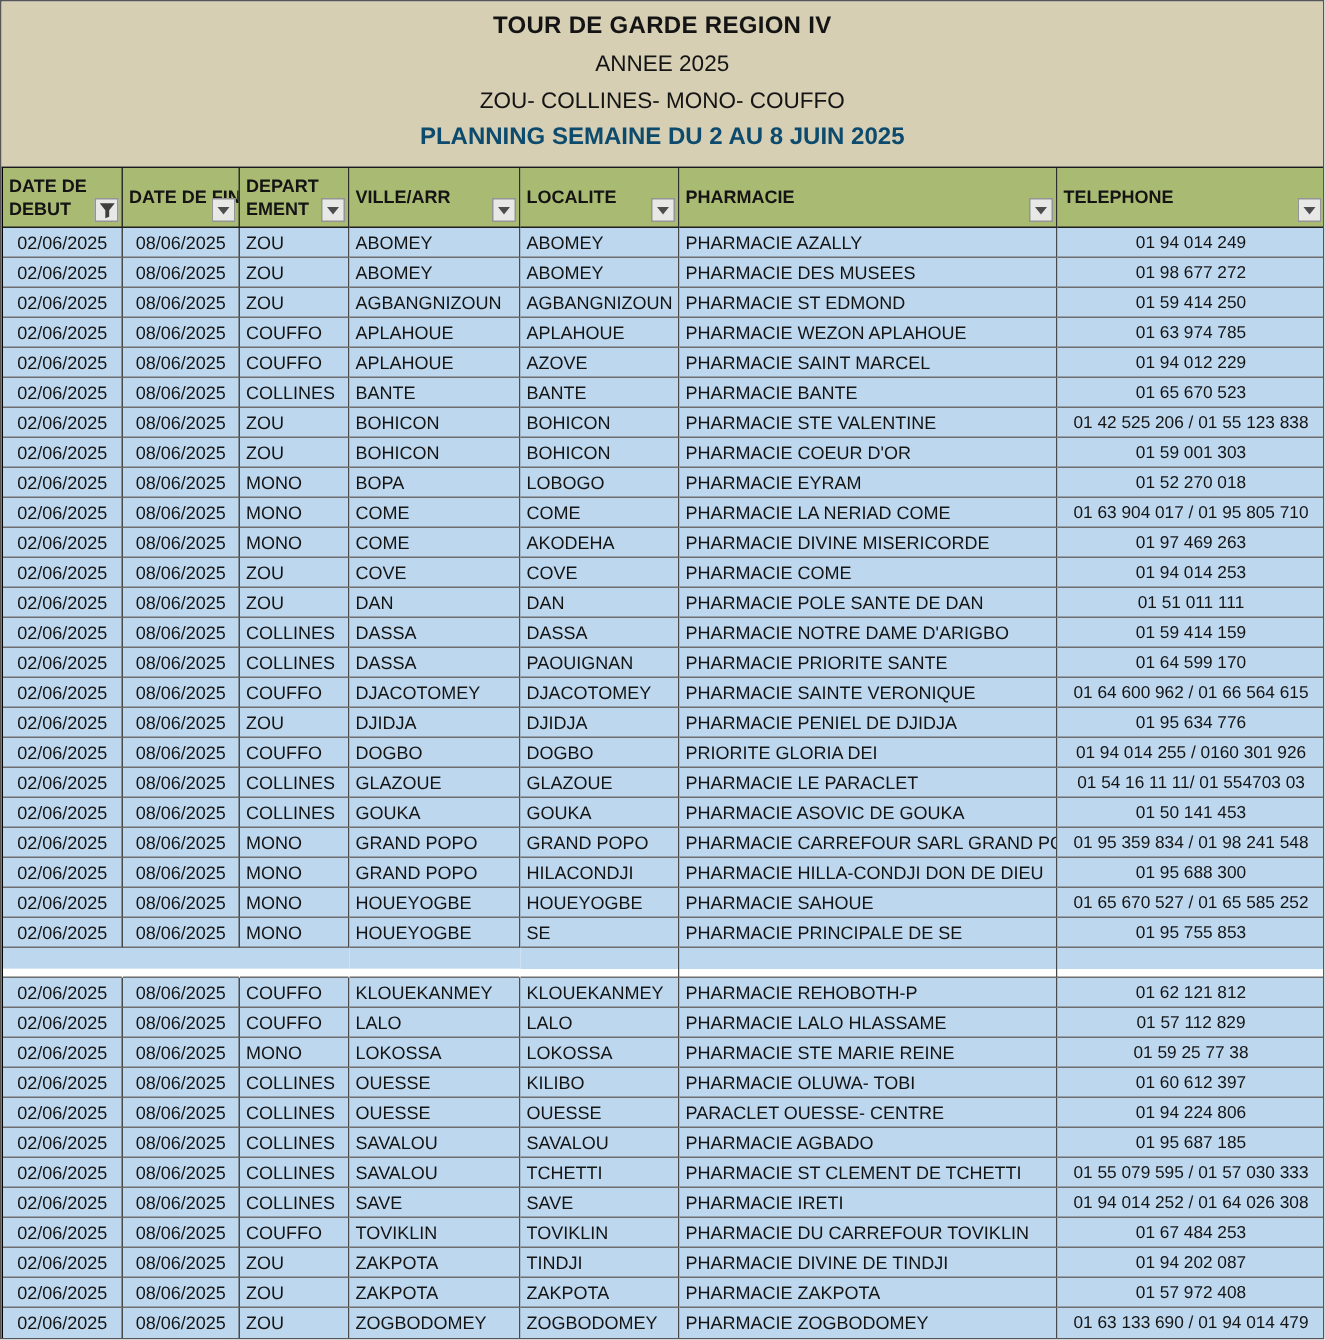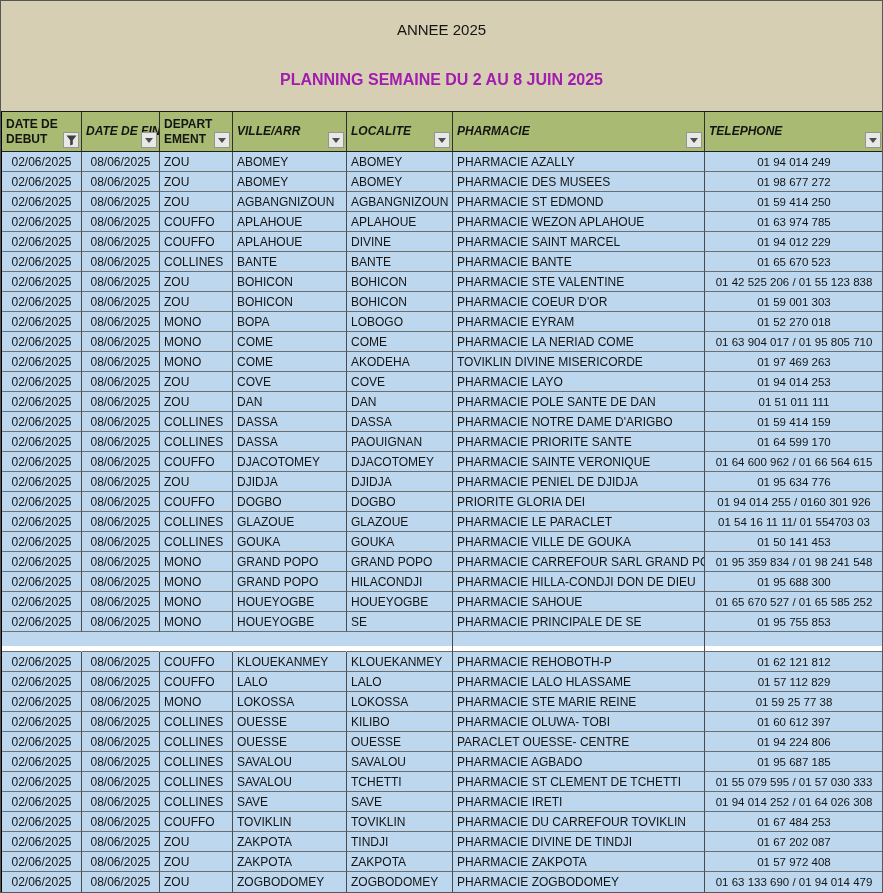--- a/index.html
+++ b/index.html
@@ -11,39 +11,39 @@
   
   .title-band{
     height:110px;box-sizing:border-box;background:#d6cfb4;
     display:flex;flex-direction:column;justify-content:space-around;
     align-items:center;text-align:center;padding:4px 0 6px 0;
   }
   .t-line{white-space:nowrap;color:#141414;}
   .t1{font-size:16px;font-weight:bold;letter-spacing:.2px;}
   .t2{font-size:15px;font-weight:500;text-align:right;}
   .t3{font-size:15px;font-weight:500;}
-  .t4{font-size:16px;font-weight:bold;color:#a21caf;}
+  .t4{font-size:16px;font-weight:bold;color:#0c4a6e;}
   
   table{
     border-collapse:separate;border-spacing:0;table-layout:fixed;
     width:881px;
     border-left:1px solid #000;border-right:1px solid #000;
     border-top:1px solid #1a1a1a;border-bottom:2px solid #000;
   }
   col.c0{width:80px}col.c1{width:78px}col.c2{width:73px}
   col.c3{width:114px}col.c4{width:106px}col.c5{width:252px}col.c6{width:178px}
   th{
     background:#a9bb72;height:40px;box-sizing:border-box;
     font-size:12px;font-weight:bold;color:#141414;text-align:left;
     vertical-align:middle;position:relative;padding:2px 18px 2px 4px;
     border-right:1px solid #2f2f2f;border-bottom:1px solid #1f1f1f;
     overflow:hidden;line-height:1.25;
   }
   th:last-child{border-right:none;}
-  th.nowrap .hlabel{white-space:nowrap;font-style:italic;}
+  th.nowrap .hlabel{white-space:nowrap;}
   th .hlabel{display:block;overflow-wrap:break-word;word-break:break-word;}
   .filter-btn{
     position:absolute;right:2px;bottom:3px;width:16px;height:16px;
     background:#e8e8e6;border:1px solid #949494;box-sizing:border-box;
     display:flex;align-items:center;justify-content:center;cursor:pointer;
   }
   .arrow-glyph{
     width:0;height:0;border-left:4px solid transparent;border-right:4px solid transparent;
     border-top:5px solid #4d4d4d;display:block;
   }
@@ -65,21 +65,23 @@
   }
   tr.empty-row td:nth-child(5),
   tr.empty-row td:nth-child(6){border-right-color:#4a4a4a;}
 </style>
 </head>
 <body>
 
 <div class="sheet">
 
   <div class="title-band">
+    <div class="t-line t1">TOUR DE GARDE REGION IV</div>
     <div class="t-line t2">ANNEE 2025</div>
+    <div class="t-line t3">ZOU- COLLINES- MONO- COUFFO</div>
     <div class="t-line t4">PLANNING SEMAINE DU 2 AU 8 JUIN 2025</div>
   </div>
 
   <table>
     <colgroup>
       <col class="c0">
         <col class="c1">
         <col class="c2">
         <col class="c3">
       <col class="c4">
@@ -169,21 +171,21 @@
           <td class="a-left">APLAHOUE</td>
           <td class="a-left">APLAHOUE</td>
           <td class="a-left">PHARMACIE WEZON APLAHOUE</td>
           <td class="a-center phone">01 63 974 785</td>
         </tr>
         <tr>
           <td class="a-center">02/06/2025</td>
           <td class="a-center">08/06/2025</td>
           <td class="a-left">COUFFO</td>
           <td class="a-left">APLAHOUE</td>
-          <td class="a-left">DIVINE</td>
+          <td class="a-left">AZOVE</td>
           <td class="a-left">PHARMACIE SAINT MARCEL</td>
           <td class="a-center phone">01 94 012 229</td>
         </tr>
         <tr>
           <td class="a-center">02/06/2025</td>
           <td class="a-center">08/06/2025</td>
           <td class="a-left">COLLINES</td>
           <td class="a-left">BANTE</td>
           <td class="a-left">BANTE</td>
           <td class="a-left">PHARMACIE BANTE</td>
@@ -224,30 +226,30 @@
           <td class="a-left">COME</td>
           <td class="a-left">PHARMACIE LA NERIAD COME</td>
           <td class="a-center phone">01 63 904 017 / 01 95 805 710</td>
         </tr>
         <tr>
           <td class="a-center">02/06/2025</td>
           <td class="a-center">08/06/2025</td>
           <td class="a-left">MONO</td>
           <td class="a-left">COME</td>
           <td class="a-left">AKODEHA</td>
-          <td class="a-left">TOVIKLIN DIVINE MISERICORDE</td>
+          <td class="a-left">PHARMACIE DIVINE MISERICORDE</td>
           <td class="a-center phone">01 97 469 263</td>
         </tr>
         <tr>
           <td class="a-center">02/06/2025</td>
           <td class="a-center">08/06/2025</td>
           <td class="a-left">ZOU</td>
           <td class="a-left">COVE</td>
           <td class="a-left">COVE</td>
-          <td class="a-left">PHARMACIE LAYO</td>
+          <td class="a-left">PHARMACIE COME</td>
           <td class="a-center phone">01 94 014 253</td>
         </tr>
         <tr>
           <td class="a-center">02/06/2025</td>
           <td class="a-center">08/06/2025</td>
           <td class="a-left">ZOU</td>
           <td class="a-left">DAN</td>
           <td class="a-left">DAN</td>
           <td class="a-left">PHARMACIE POLE SANTE DE DAN</td>
           <td class="a-center phone">01 51 011 111</td>
@@ -305,21 +307,21 @@
           <td class="a-left">GLAZOUE</td>
           <td class="a-left">PHARMACIE LE PARACLET</td>
           <td class="a-center phone">01 54 16 11 11/ 01 554703 03</td>
         </tr>
         <tr>
           <td class="a-center">02/06/2025</td>
           <td class="a-center">08/06/2025</td>
           <td class="a-left">COLLINES</td>
           <td class="a-left">GOUKA</td>
           <td class="a-left">GOUKA</td>
-          <td class="a-left">PHARMACIE VILLE DE GOUKA</td>
+          <td class="a-left">PHARMACIE ASOVIC DE GOUKA</td>
           <td class="a-center phone">01 50 141 453</td>
         </tr>
         <tr>
           <td class="a-center">02/06/2025</td>
           <td class="a-center">08/06/2025</td>
           <td class="a-left">MONO</td>
           <td class="a-left">GRAND POPO</td>
           <td class="a-left">GRAND POPO</td>
           <td class="a-left">PHARMACIE CARREFOUR SARL GRAND PO</td>
           <td class="a-center phone">01 95 359 834 / 01 98 241 548</td>
@@ -441,21 +443,21 @@
           <td class="a-left">PHARMACIE DU CARREFOUR TOVIKLIN</td>
           <td class="a-center phone">01 67 484 253</td>
         </tr>
         <tr>
           <td class="a-center">02/06/2025</td>
           <td class="a-center">08/06/2025</td>
           <td class="a-left">ZOU</td>
           <td class="a-left">ZAKPOTA</td>
           <td class="a-left">TINDJI</td>
           <td class="a-left">PHARMACIE DIVINE DE TINDJI</td>
-          <td class="a-center phone">01 67 202 087</td>
+          <td class="a-center phone">01 94 202 087</td>
         </tr>
         <tr>
           <td class="a-center">02/06/2025</td>
           <td class="a-center">08/06/2025</td>
           <td class="a-left">ZOU</td>
           <td class="a-left">ZAKPOTA</td>
           <td class="a-left">ZAKPOTA</td>
           <td class="a-left">PHARMACIE ZAKPOTA</td>
           <td class="a-center phone">01 57 972 408</td>
         </tr>

